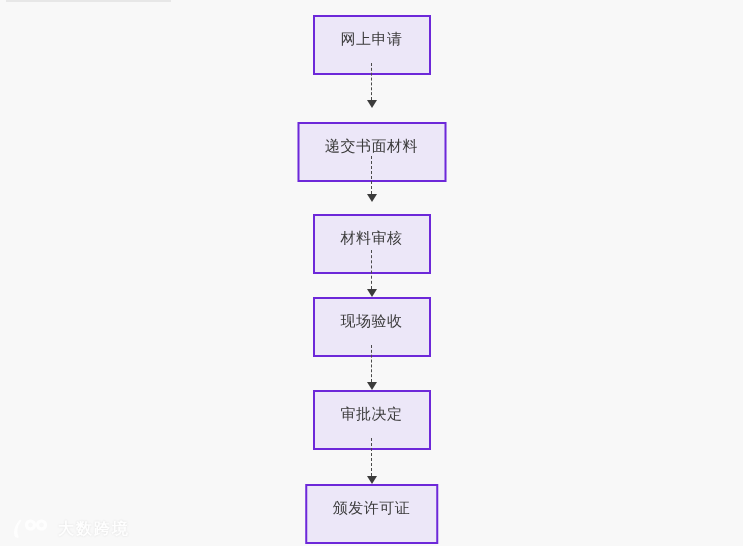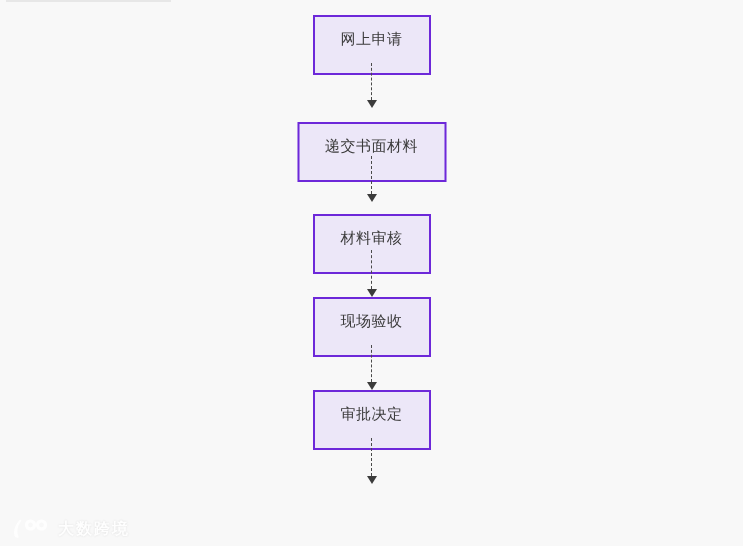--- a/index.html
+++ b/index.html
@@ -126,20 +126,21 @@
     <div class="head"></div>
   </div>
 
   <div class="node n5">审批决定</div>
 
   <div class="arrow a5">
     <div class="line"></div>
     <div class="head"></div>
   </div>
 
+  <div class="node n6">颁发许可证</div>
 
   <div class="watermark">
     <svg class="logo" width="44" height="22" viewBox="0 0 44 22" aria-hidden="true">
       <path d="M11 1.5 C6.5 6.5 4 12 5.5 17.5 C6.1 19.6 8.3 20.6 9.8 18.9 C6.8 14 8.8 7 12.5 2.6 Z" fill="#ffffff"></path>
       <circle cx="21.5" cy="7" r="4" fill="none" stroke="#ffffff" stroke-width="3.2"></circle>
       <circle cx="32.5" cy="7" r="4" fill="none" stroke="#ffffff" stroke-width="3.2"></circle>
     </svg>
     <span class="wm-text">大数跨境</span>
   </div>
 

